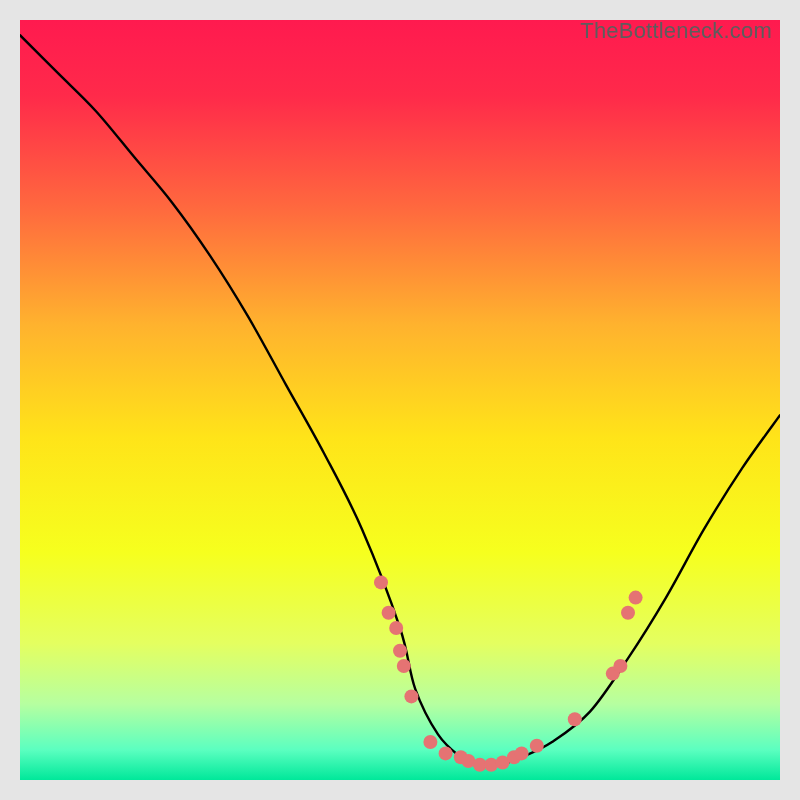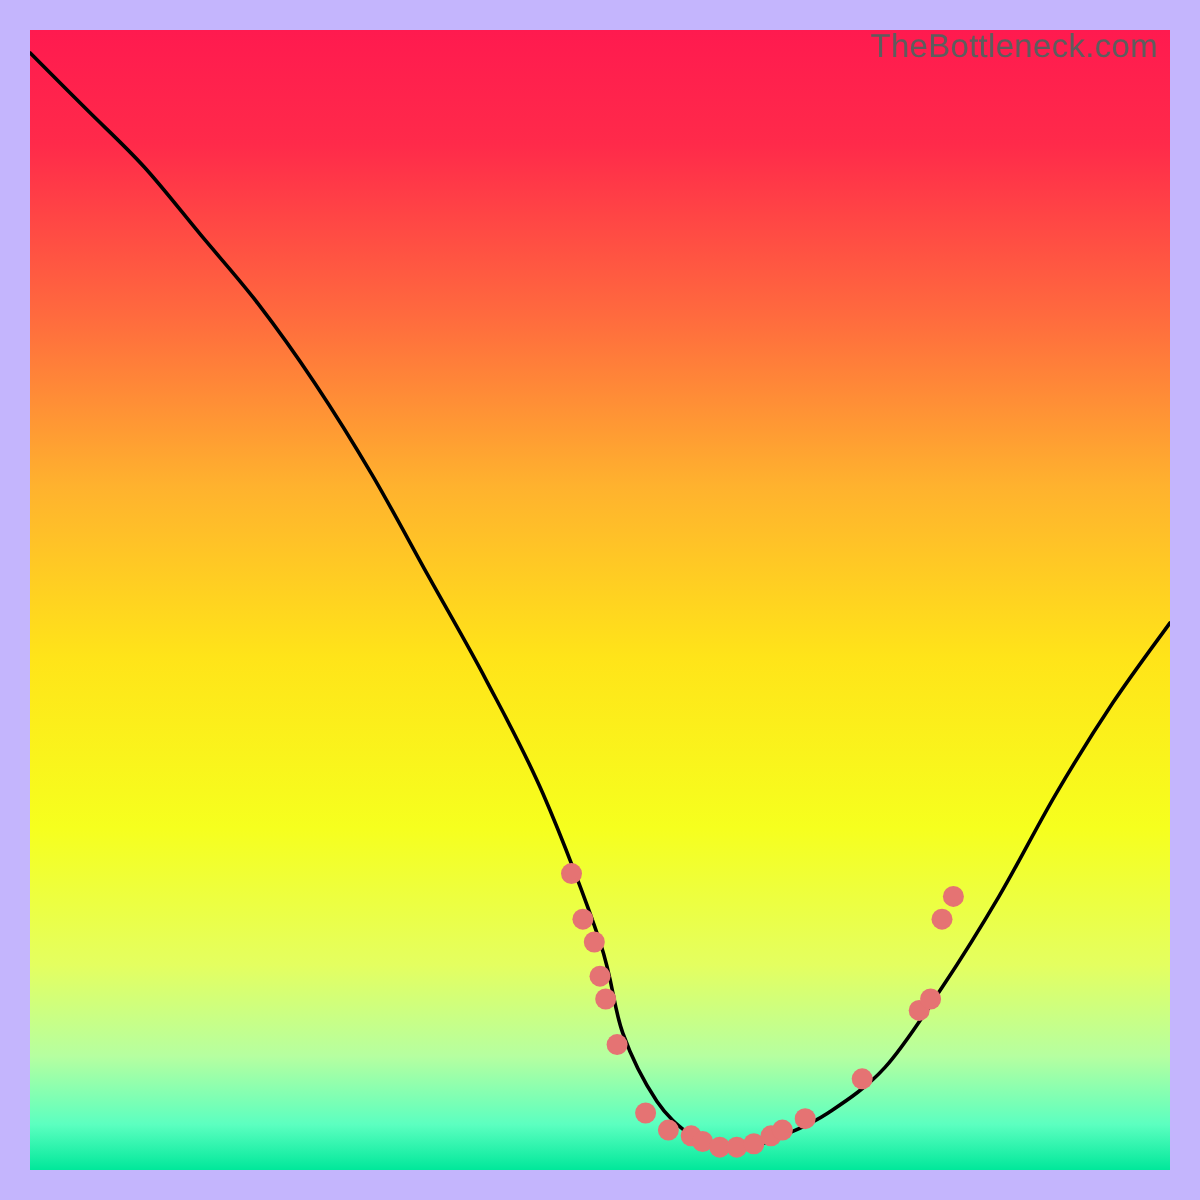--- a/index.html
+++ b/index.html
@@ -10,21 +10,21 @@
     background: #000;
     overflow: hidden;
     font-family: Arial, Helvetica, sans-serif;
   }
   .frame {
     position: absolute;
     left: 0;
     top: 0;
     width: 800px;
     height: 800px;
-    background: #c4b5fd;
+    background: #e5e5e5;
   }
   .plot-area {
     position: absolute;
     left: 20px;
     top: 20px;
     width: 760px;
     height: 760px;
     overflow: hidden;
   }
   .bg-gradient {

